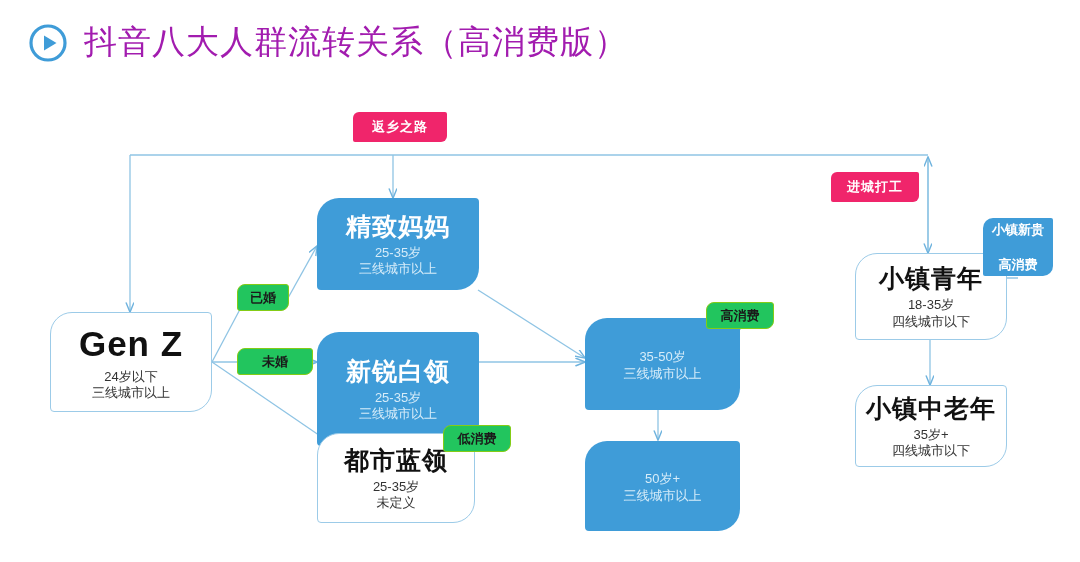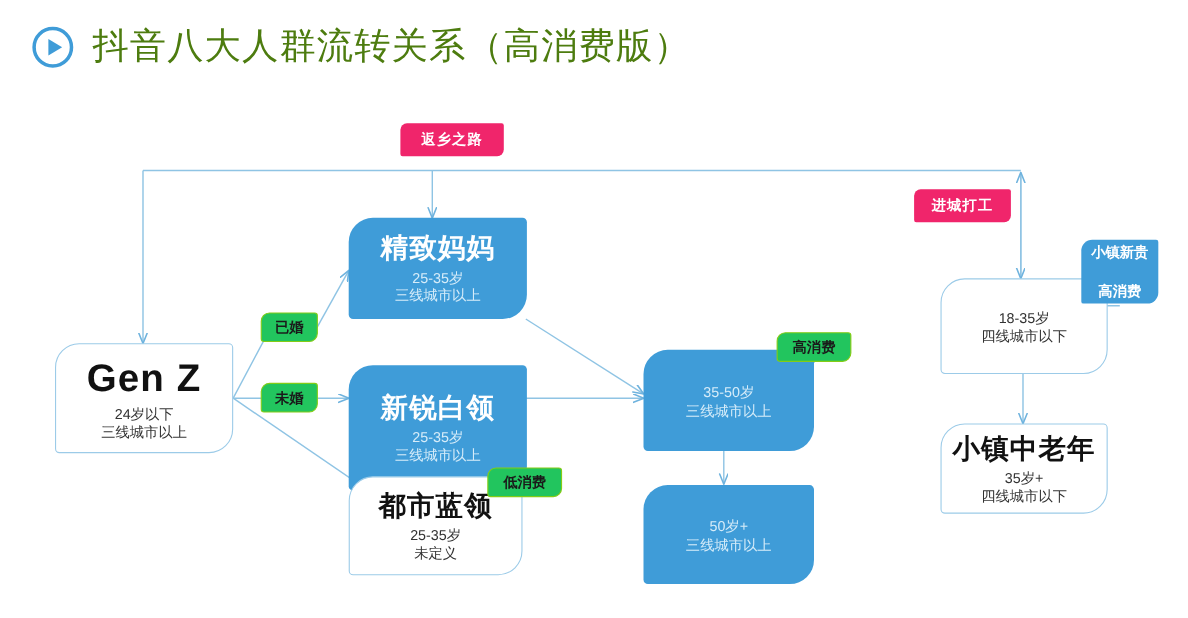--- a/index.html
+++ b/index.html
@@ -9,21 +9,21 @@
     font-family:"Liberation Sans","DejaVu Sans",sans-serif;
     overflow:hidden;
     position:relative;
   }
   #stage{position:absolute;inset:0;width:1080px;height:562px;}
 
   
   .header{position:absolute;left:28px;top:20px;display:flex;align-items:center;gap:16px;}
   .play-icon{width:40px;height:40px;flex:0 0 40px;}
   .title{
-    font-size:33px;color:#4d7c0f;letter-spacing:1px;white-space:nowrap;
+    font-size:33px;color:#a21caf;letter-spacing:1px;white-space:nowrap;
     font-weight:400;
   }
 
   
   #wires{position:absolute;left:0;top:0;width:1080px;height:562px;pointer-events:none;}
 
   
   .node{
     position:absolute;box-sizing:border-box;
     display:flex;flex-direction:column;align-items:center;justify-content:center;
@@ -167,39 +167,40 @@
   </div>
 
   <div class="node filled" style="left:585px;top:441px;width:155px;height:90px;">
     <div class="sub">
       <div>50岁+</div>
       <div>三线城市以上</div>
     </div>
   </div>
 
   <div class="node outline" style="left:855px;top:253px;width:152px;height:87px;">
+    <div class="nm">小镇青年</div>
     <div class="sub">
       <div>18-35岁</div>
       <div>四线城市以下</div>
     </div>
   </div>
 
   <div class="node outline" style="left:855px;top:385px;width:152px;height:82px;">
     <div class="nm">小镇中老年</div>
     <div class="sub">
       <div>35岁+</div>
       <div>四线城市以下</div>
     </div>
   </div>
 
   <div class="tag" style="left:237px;top:284px;width:52px;height:27px;">已婚</div>
-  <div class="tag" style="left:237px;top:348px;width:52px;height:27px;">未婚</div>
+  <div class="tag" style="left:237px;top:348px;width:76px;height:27px;">未婚</div>
   <div class="tag" style="left:443px;top:425px;width:68px;height:27px;">低消费</div>
   <div class="tag" style="left:706px;top:302px;width:68px;height:27px;">高消费</div>
 
-  <div class="badge-pink" style="left:364px;top:112px;width:94px;height:30px;">返乡之路</div>
+  <div class="badge-pink" style="left:353px;top:112px;width:94px;height:30px;">返乡之路</div>
   <div class="badge-pink" style="left:831px;top:172px;width:88px;height:30px;">进城打工</div>
   <div class="badge-blue" style="left:983px;top:218px;width:70px;height:58px;gap:16px;">
     <span>小镇新贵</span>
     <span>高消费</span>
   </div>
 
 </div>
 
 </body></html>

